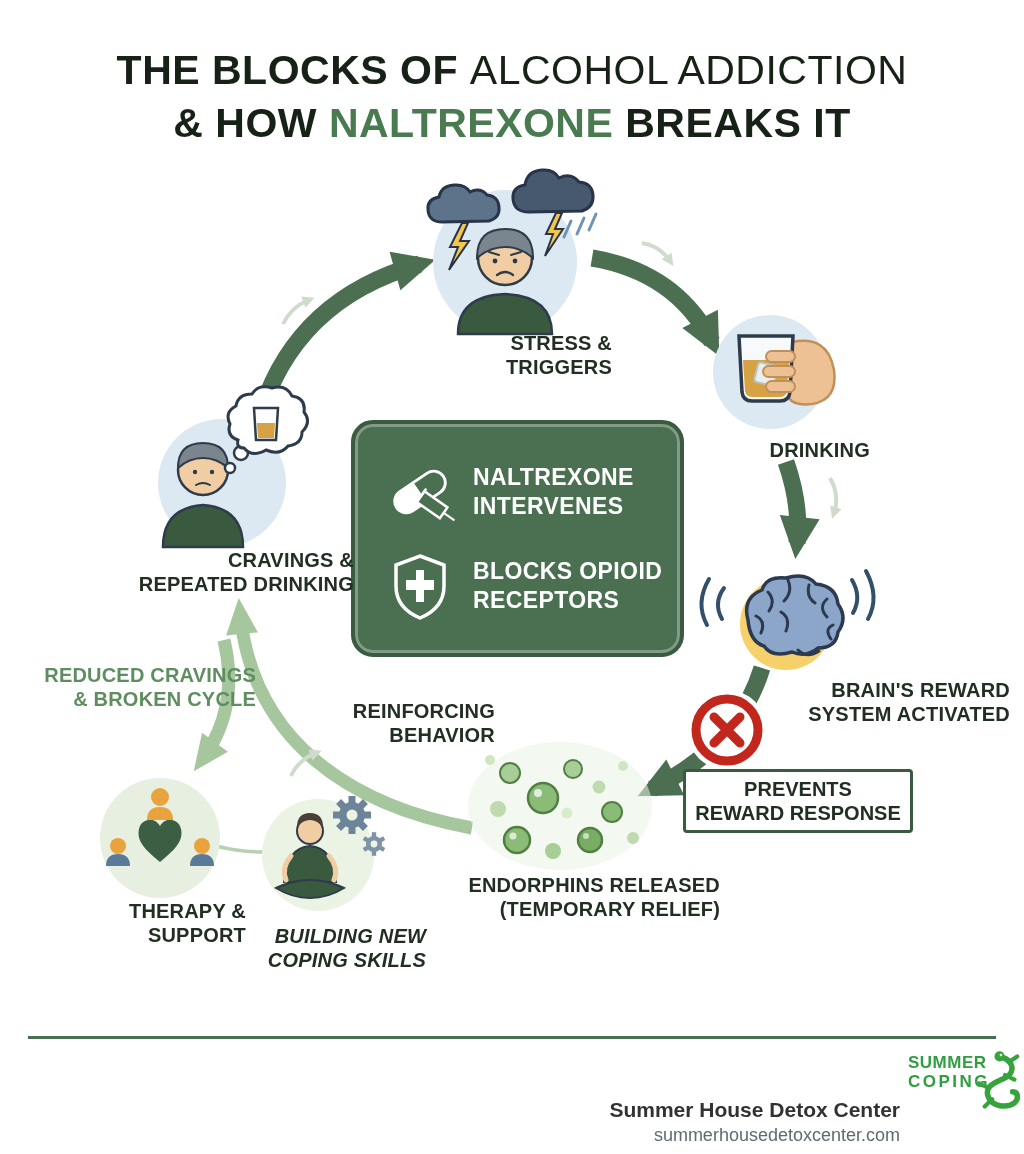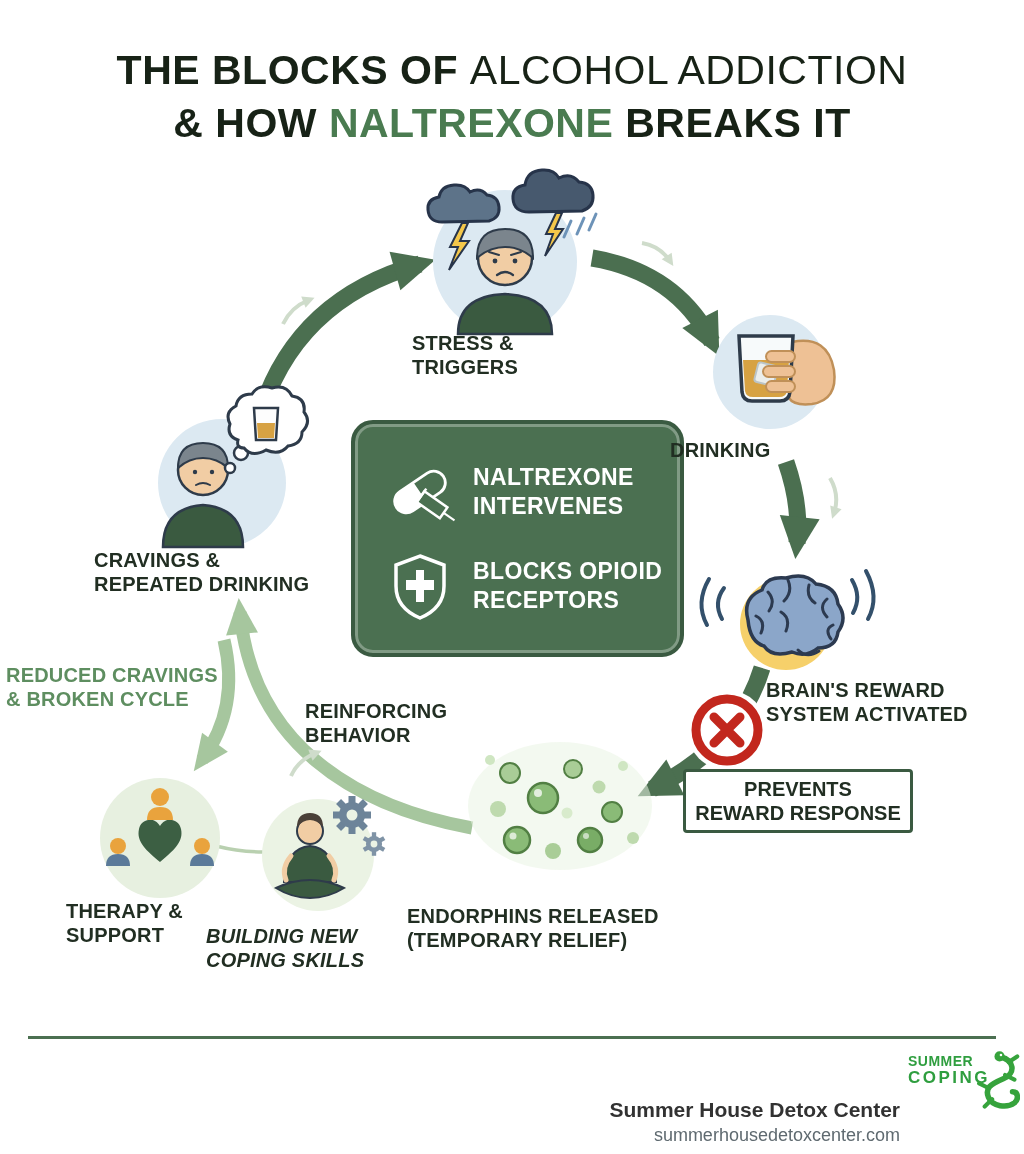--- a/index.html
+++ b/index.html
@@ -1,20 +1,20 @@
 <!DOCTYPE html>
 <html><head>
 <meta charset="utf-8">
 <style>
   html,body{margin:0;padding:0;background:#ffffff;}
   .stage{position:relative;width:1024px;height:1154px;margin:0 auto;background:#ffffff;
          font-family:"Liberation Sans",sans-serif;overflow:hidden;}
   .art{position:absolute;left:0;top:0;width:1024px;height:1154px;z-index:1;}
   .lbl{position:absolute;z-index:3;font-weight:700;font-size:20px;line-height:1.22;
-       letter-spacing:.2px;color:#212e22;text-align:left;white-space:pre-line;}
+       letter-spacing:.2px;color:#212e22;text-align:right;white-space:pre-line;}
   .lbl.green{color:#5e8e60;}
   .title{position:absolute;top:44px;left:0;width:100%;text-align:center;z-index:3;
          color:#172216;font-size:41px;line-height:1.3;letter-spacing:.5px;}
   .t-n{font-weight:600;}
   .t-b{font-weight:400;}
   .t-g{font-weight:800;color:#4a7b50;}
   .center-box{position:absolute;left:351px;top:420px;width:333px;height:237px;box-sizing:border-box;
        background:#4b7051;border:4px solid #3a5a41;border-radius:22px;
        box-shadow:inset 0 0 0 3px rgba(255,255,255,.30);
        display:flex;flex-direction:column;justify-content:center;gap:8px;
@@ -24,21 +24,21 @@
   .cb-text{color:#ffffff;font-size:23px;font-weight:700;letter-spacing:.4px;line-height:1.22;white-space:pre-line;}
   .prevents{position:absolute;left:683px;top:769px;width:230px;box-sizing:border-box;z-index:3;
        background:#ffffff;border:3px solid #3a5a41;border-radius:4px;padding:5px 4px;
        font-weight:700;font-size:20px;line-height:1.2;color:#212e22;text-align:center;white-space:pre-line;}
   .rule{position:absolute;left:28px;top:1036px;width:968px;height:3px;background:#4b7051;z-index:3;}
   .f-text{position:absolute;right:124px;top:1098px;text-align:right;z-index:3;}
   .f-name{font-size:21px;font-weight:700;color:#323232;}
   .f-url{font-size:18px;color:#5f6a70;margin-top:3px;}
   .logo{position:absolute;left:908px;top:1046px;width:112px;height:86px;z-index:3;}
   .logo-text{position:absolute;left:0;top:8px;color:#2f9e3f;font-weight:800;line-height:1.1;}
-  .logo-top{font-size:14px;letter-spacing:.5px;display:block;}
+  .logo-top{font-size:17px;letter-spacing:.5px;display:block;}
   .logo-bottom{font-size:17px;letter-spacing:2.5px;display:block;}
   .gecko{position:absolute;right:0;top:0;width:52px;height:84px;}
 </style>
 </head>
 <body>
 
 <div class="stage">
 
   <svg class="art" viewBox="0 0 1024 1154">
     <defs>
@@ -199,21 +199,21 @@
   <div class="title">
     <div><span class="t-n">THE BLOCKS OF </span><span class="t-b">ALCOHOL ADDICTION</span></div>
     <div><span class="t-n">&amp; HOW </span><span class="t-g">NALTREXONE</span><span class="t-n"> BREAKS IT</span></div>
   </div>
 
   <div class="lbl" style="left:412px;top:331px;width:200px;">STRESS &amp;
 TRIGGERS</div>
   <div class="lbl" style="left:670px;top:438px;width:200px;">DRINKING</div>
   <div class="lbl" style="left:766px;top:678px;width:244px;">BRAIN'S REWARD
 SYSTEM ACTIVATED</div>
-  <div class="lbl" style="left:407px;top:873px;width:300px;margin-top:31px;">ENDORPHINS RELEASED
+  <div class="lbl" style="left:420px;top:873px;width:300px;">ENDORPHINS RELEASED
 (TEMPORARY RELIEF)</div>
   <div class="lbl" style="left:305px;top:699px;width:190px;">REINFORCING
 BEHAVIOR</div>
   <div class="lbl" style="left:94px;top:548px;width:260px;">CRAVINGS &amp;
 REPEATED DRINKING</div>
   <div class="lbl green" style="left:6px;top:663px;width:250px;">REDUCED CRAVINGS
 &amp; BROKEN CYCLE</div>
   <div class="lbl" style="left:66px;top:899px;width:180px;">THERAPY &amp;
 SUPPORT</div>
   <div class="lbl" style="left:206px;top:924px;width:220px;font-style:italic;">BUILDING NEW

